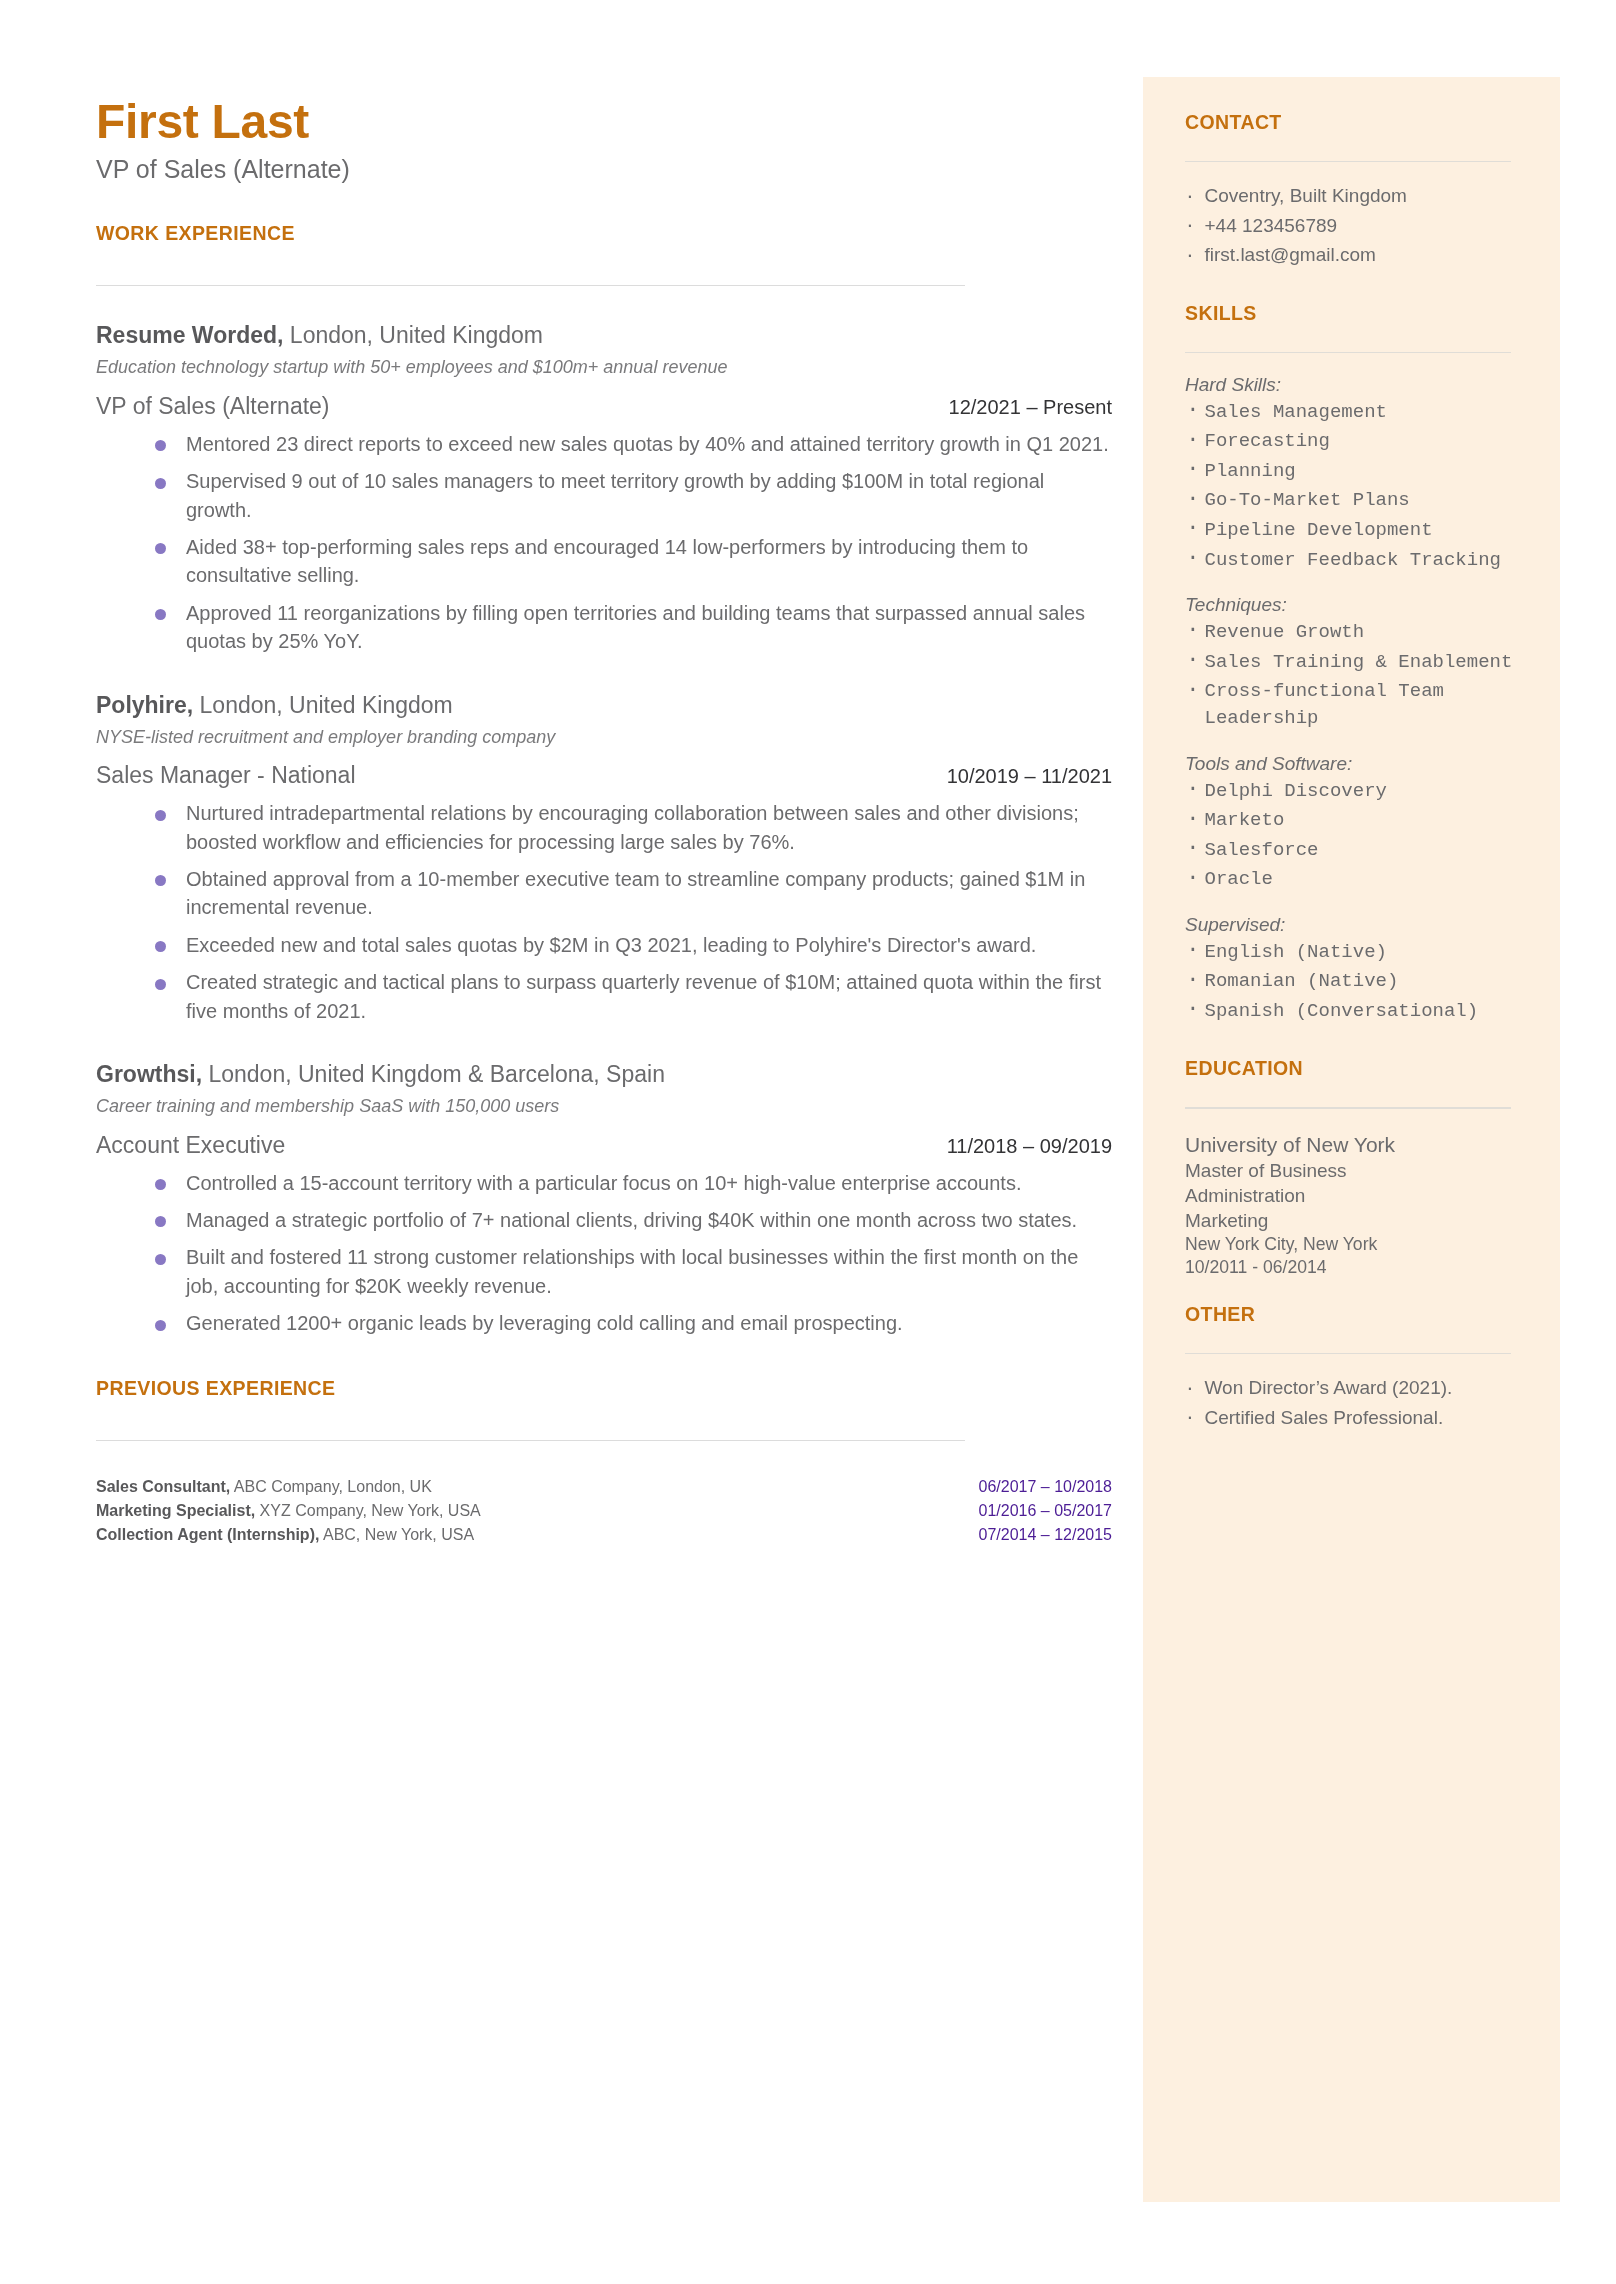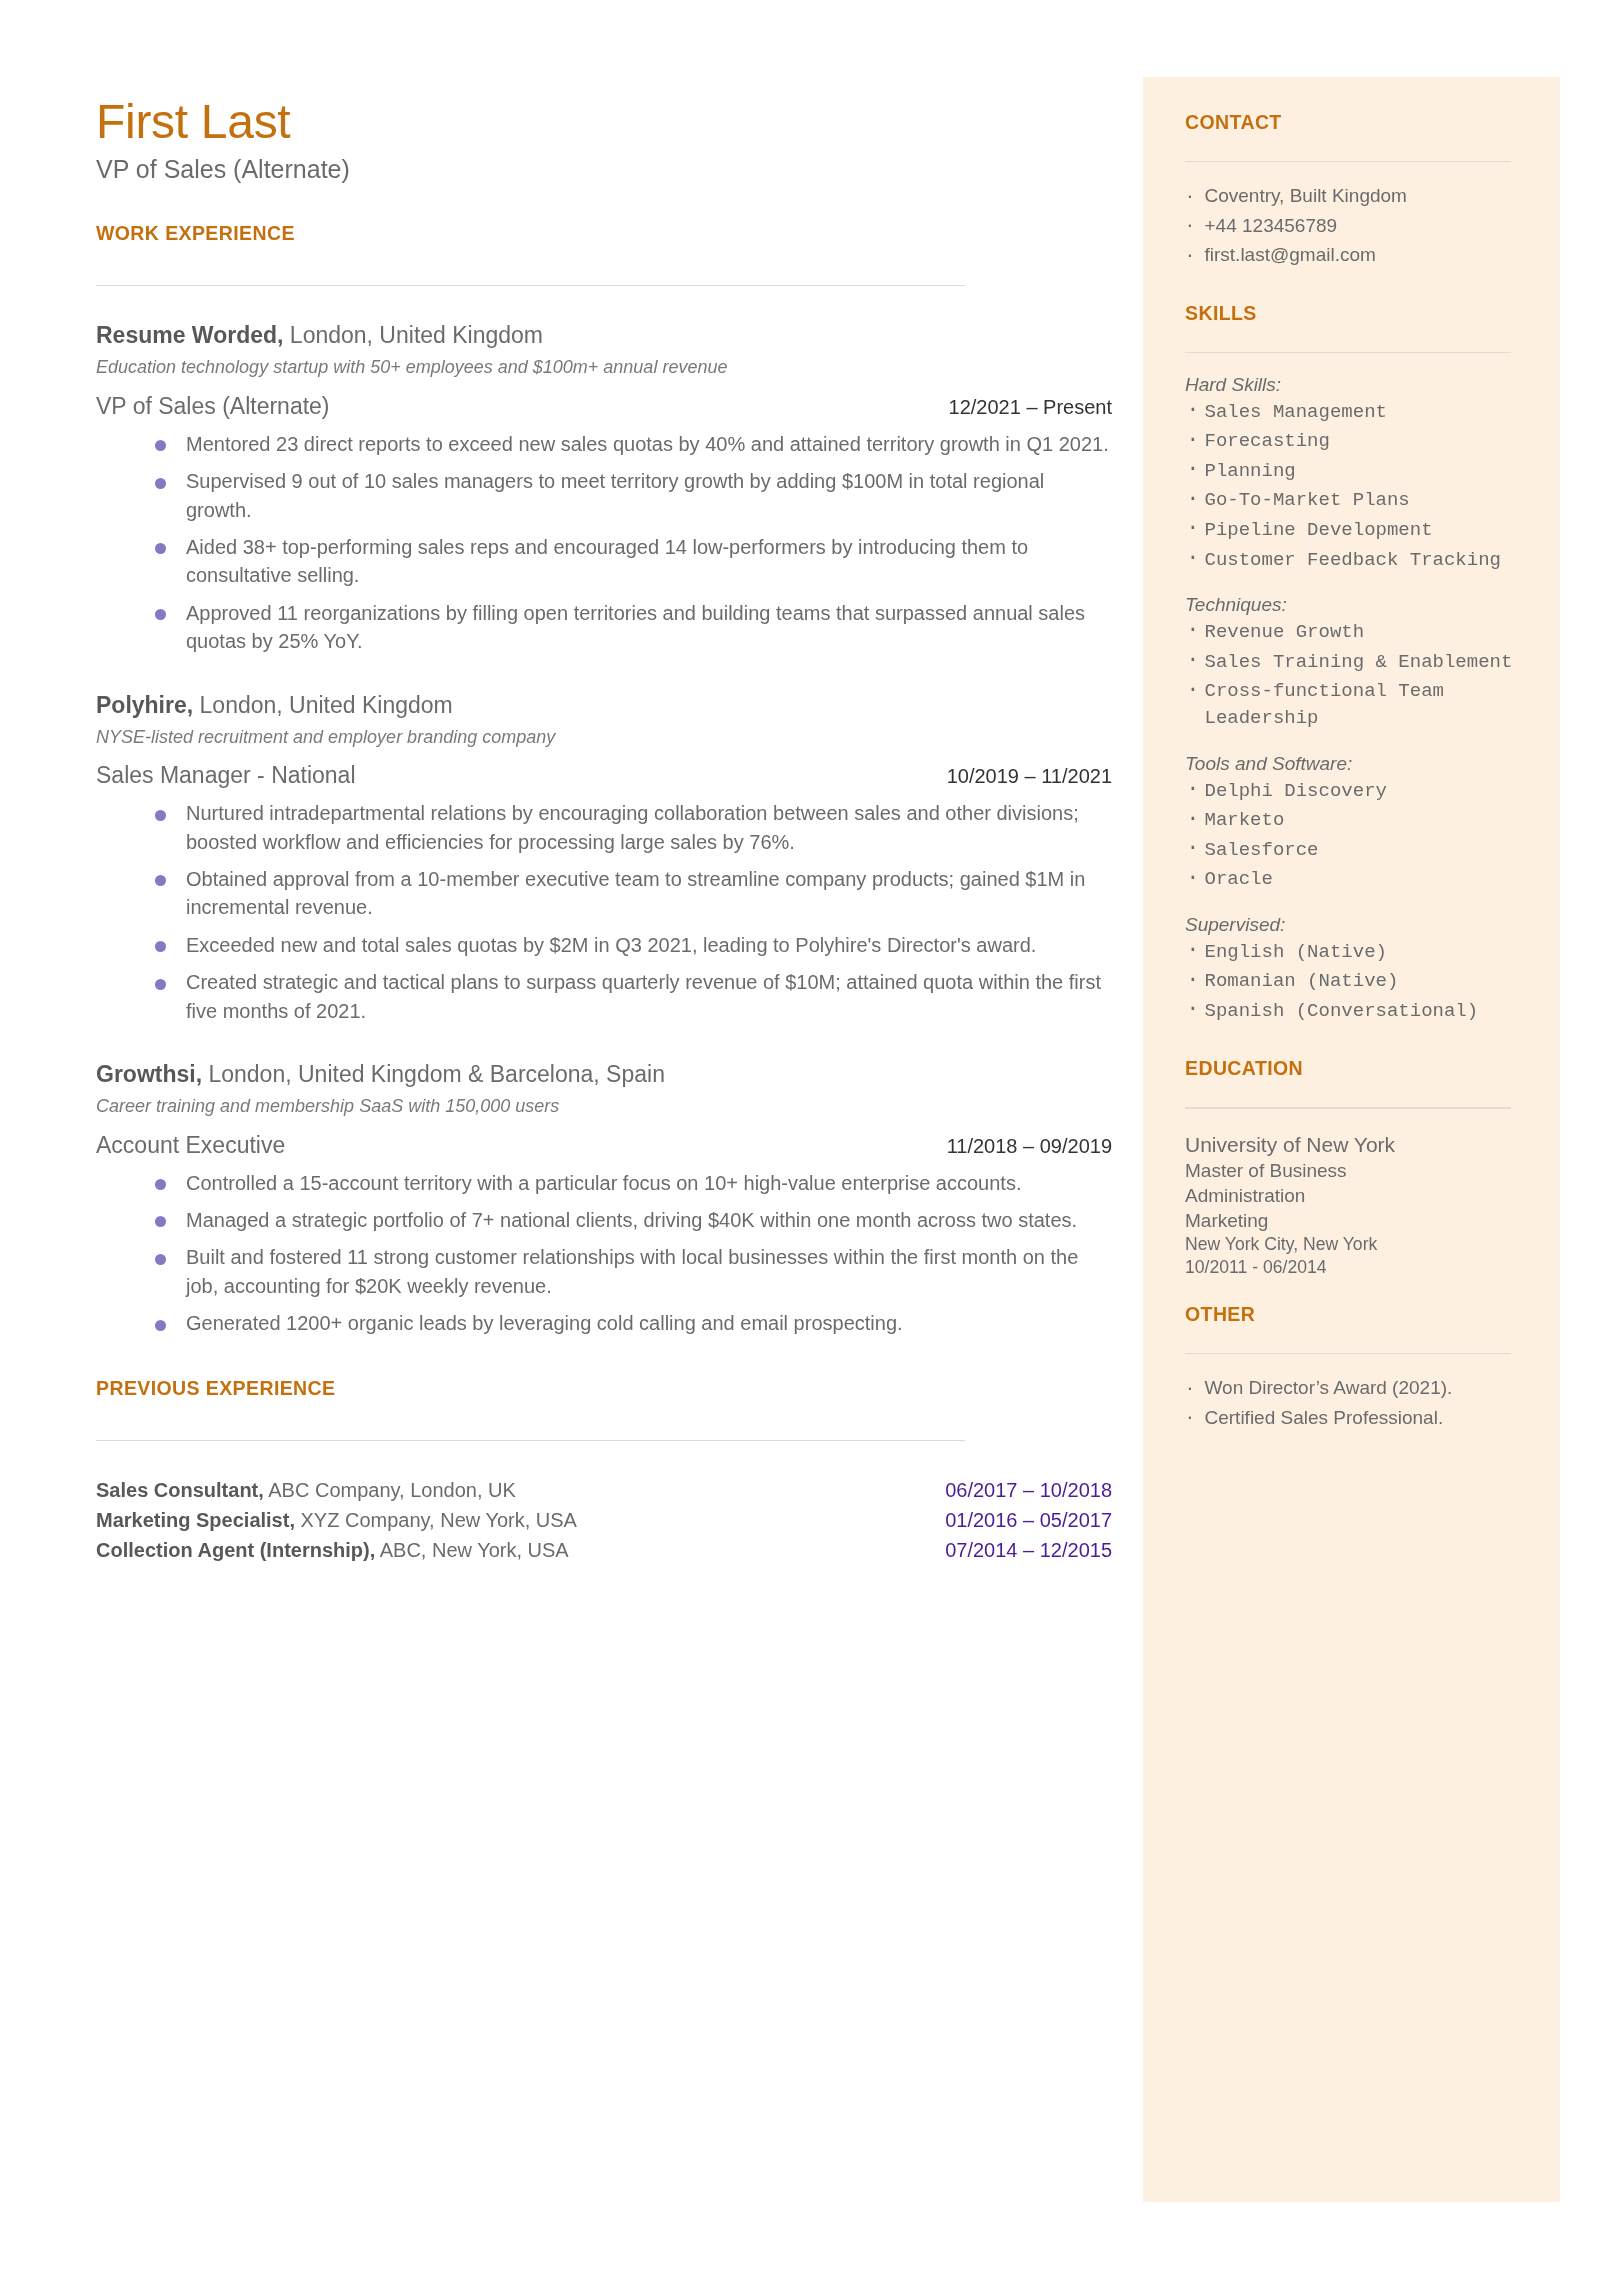--- a/index.html
+++ b/index.html
@@ -29,21 +29,21 @@
   
   .main-col {
     position: absolute;
     left: 96px;
     top: 98px;
     width: 1016px;
   }
 
   .name {
     font-size: 48px;
-    font-weight: normal;
+    font-weight: bold;
     color: #c4700e;
     letter-spacing: -0.3px;
     line-height: 1.0;
     margin: 0 0 10.4px 0;
   }
   .headline {
     font-size: 25px;
     color: #6b6b6d;
     font-weight: normal;
     margin: 0 0 38px 0;
@@ -118,21 +118,21 @@
     height: 11px;
     border-radius: 50%;
     background: #8878c3;
   }
 
   .prev-list { margin-top: 34px; }
   .prev-row {
     display: flex;
     justify-content: space-between;
     align-items: baseline;
-    font-size: 20px;
+    font-size: 16px;
     color: #6b6b6d;
     line-height: 1.5;
   }
   .prev-row b { color: #58585a; font-weight: bold; }
   .prev-dates { color: #4c1d95; white-space: nowrap; text-align: right; }
 
   
   .side-col {
     position: absolute;
     left: 1185px;

